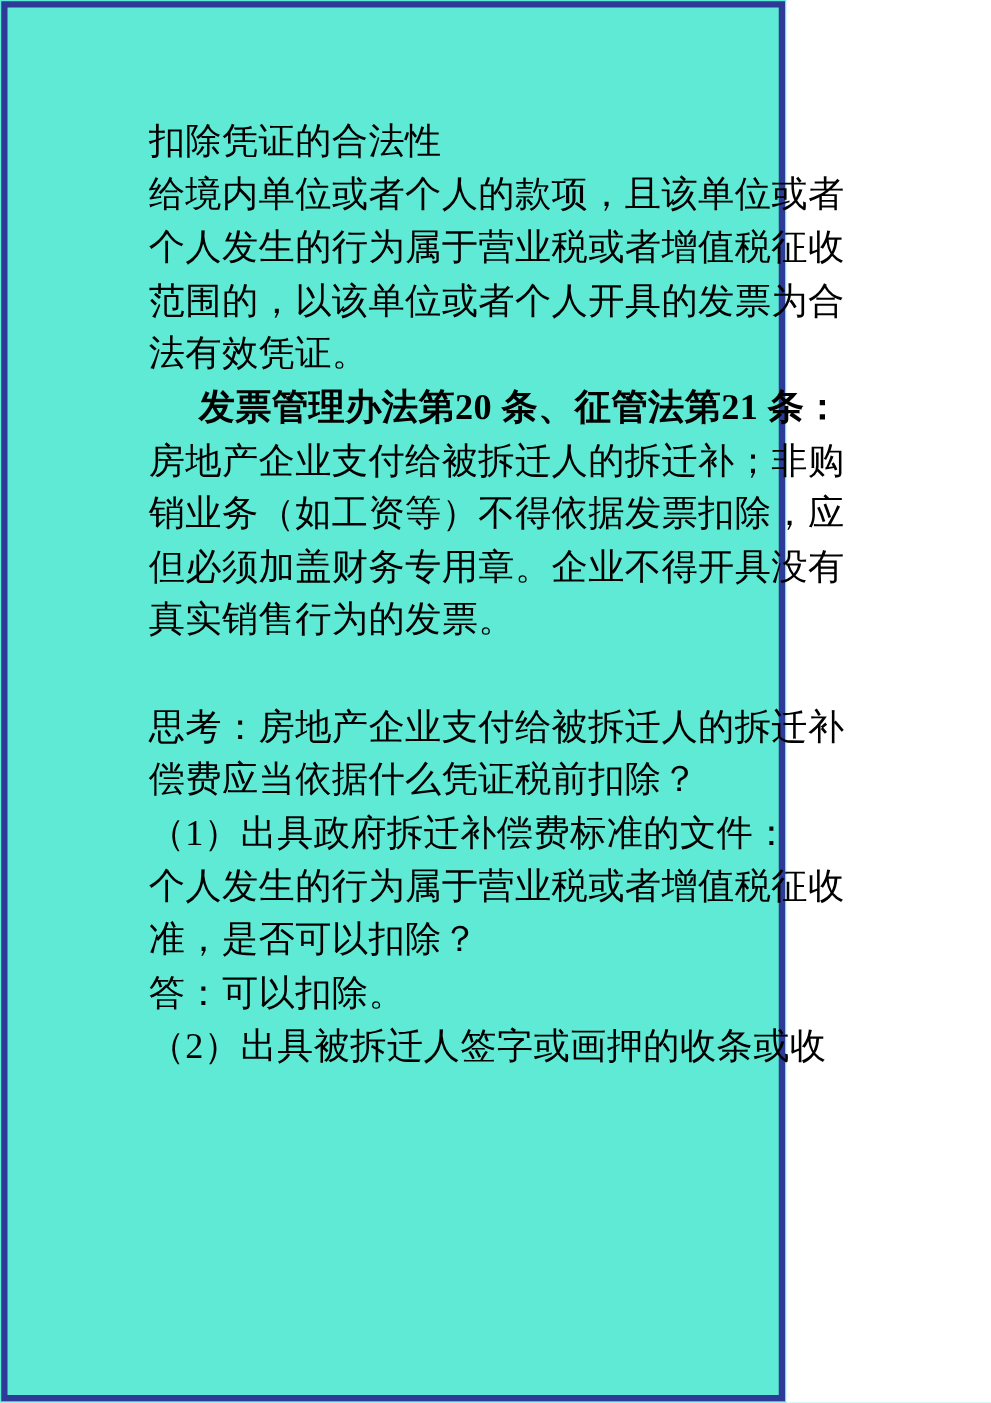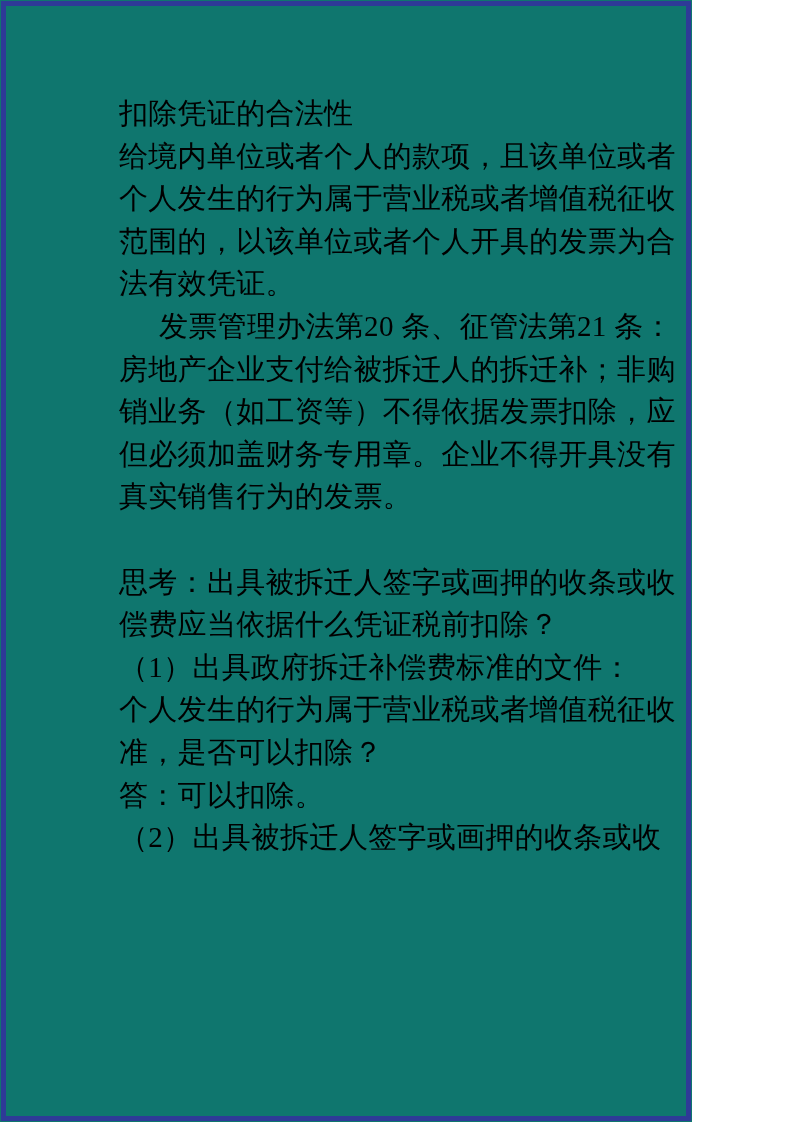--- a/index.html
+++ b/index.html
@@ -11,23 +11,23 @@
     position: relative;
     width: 793px;
     height: 1122px;
     overflow: hidden;
     font-family: "Liberation Serif", "DejaVu Serif", serif;
     color: #000000;
   }
   .page {
     position: absolute;
     inset: 0;
-    width: 692px;
+    width: 629px;
     height: 1122px;
-    background: #0f766e;
+    background: #5eead4;
     box-sizing: border-box;
   }
   .page-frame {
     position: absolute;
     inset: 1px;
     border: 5px solid #2e3a97;
     box-sizing: border-box;
     pointer-events: none;
   }
   .content {
@@ -39,20 +39,21 @@
   .line {
     font-size: 29px;
     height: 42.6px;
     line-height: 42.6px;
     letter-spacing: 0.3px;
     white-space: nowrap;
     color: #000000;
   }
   .line.indent {
     text-indent: 40px;
+    font-weight: bold;
   }
   .line.blank {
     
   }
 </style>
 </head>
 <body>
 
 <div class="page">
   <div class="page-frame"></div>
@@ -62,21 +63,21 @@
     <div class="line">给境内单位或者个人的款项，且该单位或者</div>
     <div class="line">个人发生的行为属于营业税或者增值税征收</div>
     <div class="line">范围的，以该单位或者个人开具的发票为合</div>
     <div class="line">法有效凭证。</div>
     <div class="line indent">发票管理办法第20 条、征管法第21 条：</div>
     <div class="line">房地产企业支付给被拆迁人的拆迁补；非购</div>
     <div class="line">销业务（如工资等）不得依据发票扣除，应</div>
     <div class="line">但必须加盖财务专用章。企业不得开具没有</div>
     <div class="line">真实销售行为的发票。</div>
     <div class="line blank"></div>
-    <div class="line">思考：出具被拆迁人签字或画押的收条或收</div>
+    <div class="line">思考：房地产企业支付给被拆迁人的拆迁补</div>
     <div class="line">偿费应当依据什么凭证税前扣除？</div>
     <div class="line">（1）出具政府拆迁补偿费标准的文件：</div>
     <div class="line">个人发生的行为属于营业税或者增值税征收</div>
     <div class="line">准，是否可以扣除？</div>
     <div class="line">答：可以扣除。</div>
     <div class="line">（2）出具被拆迁人签字或画押的收条或收</div>
   </div>
 </div>
 
 </body></html>

